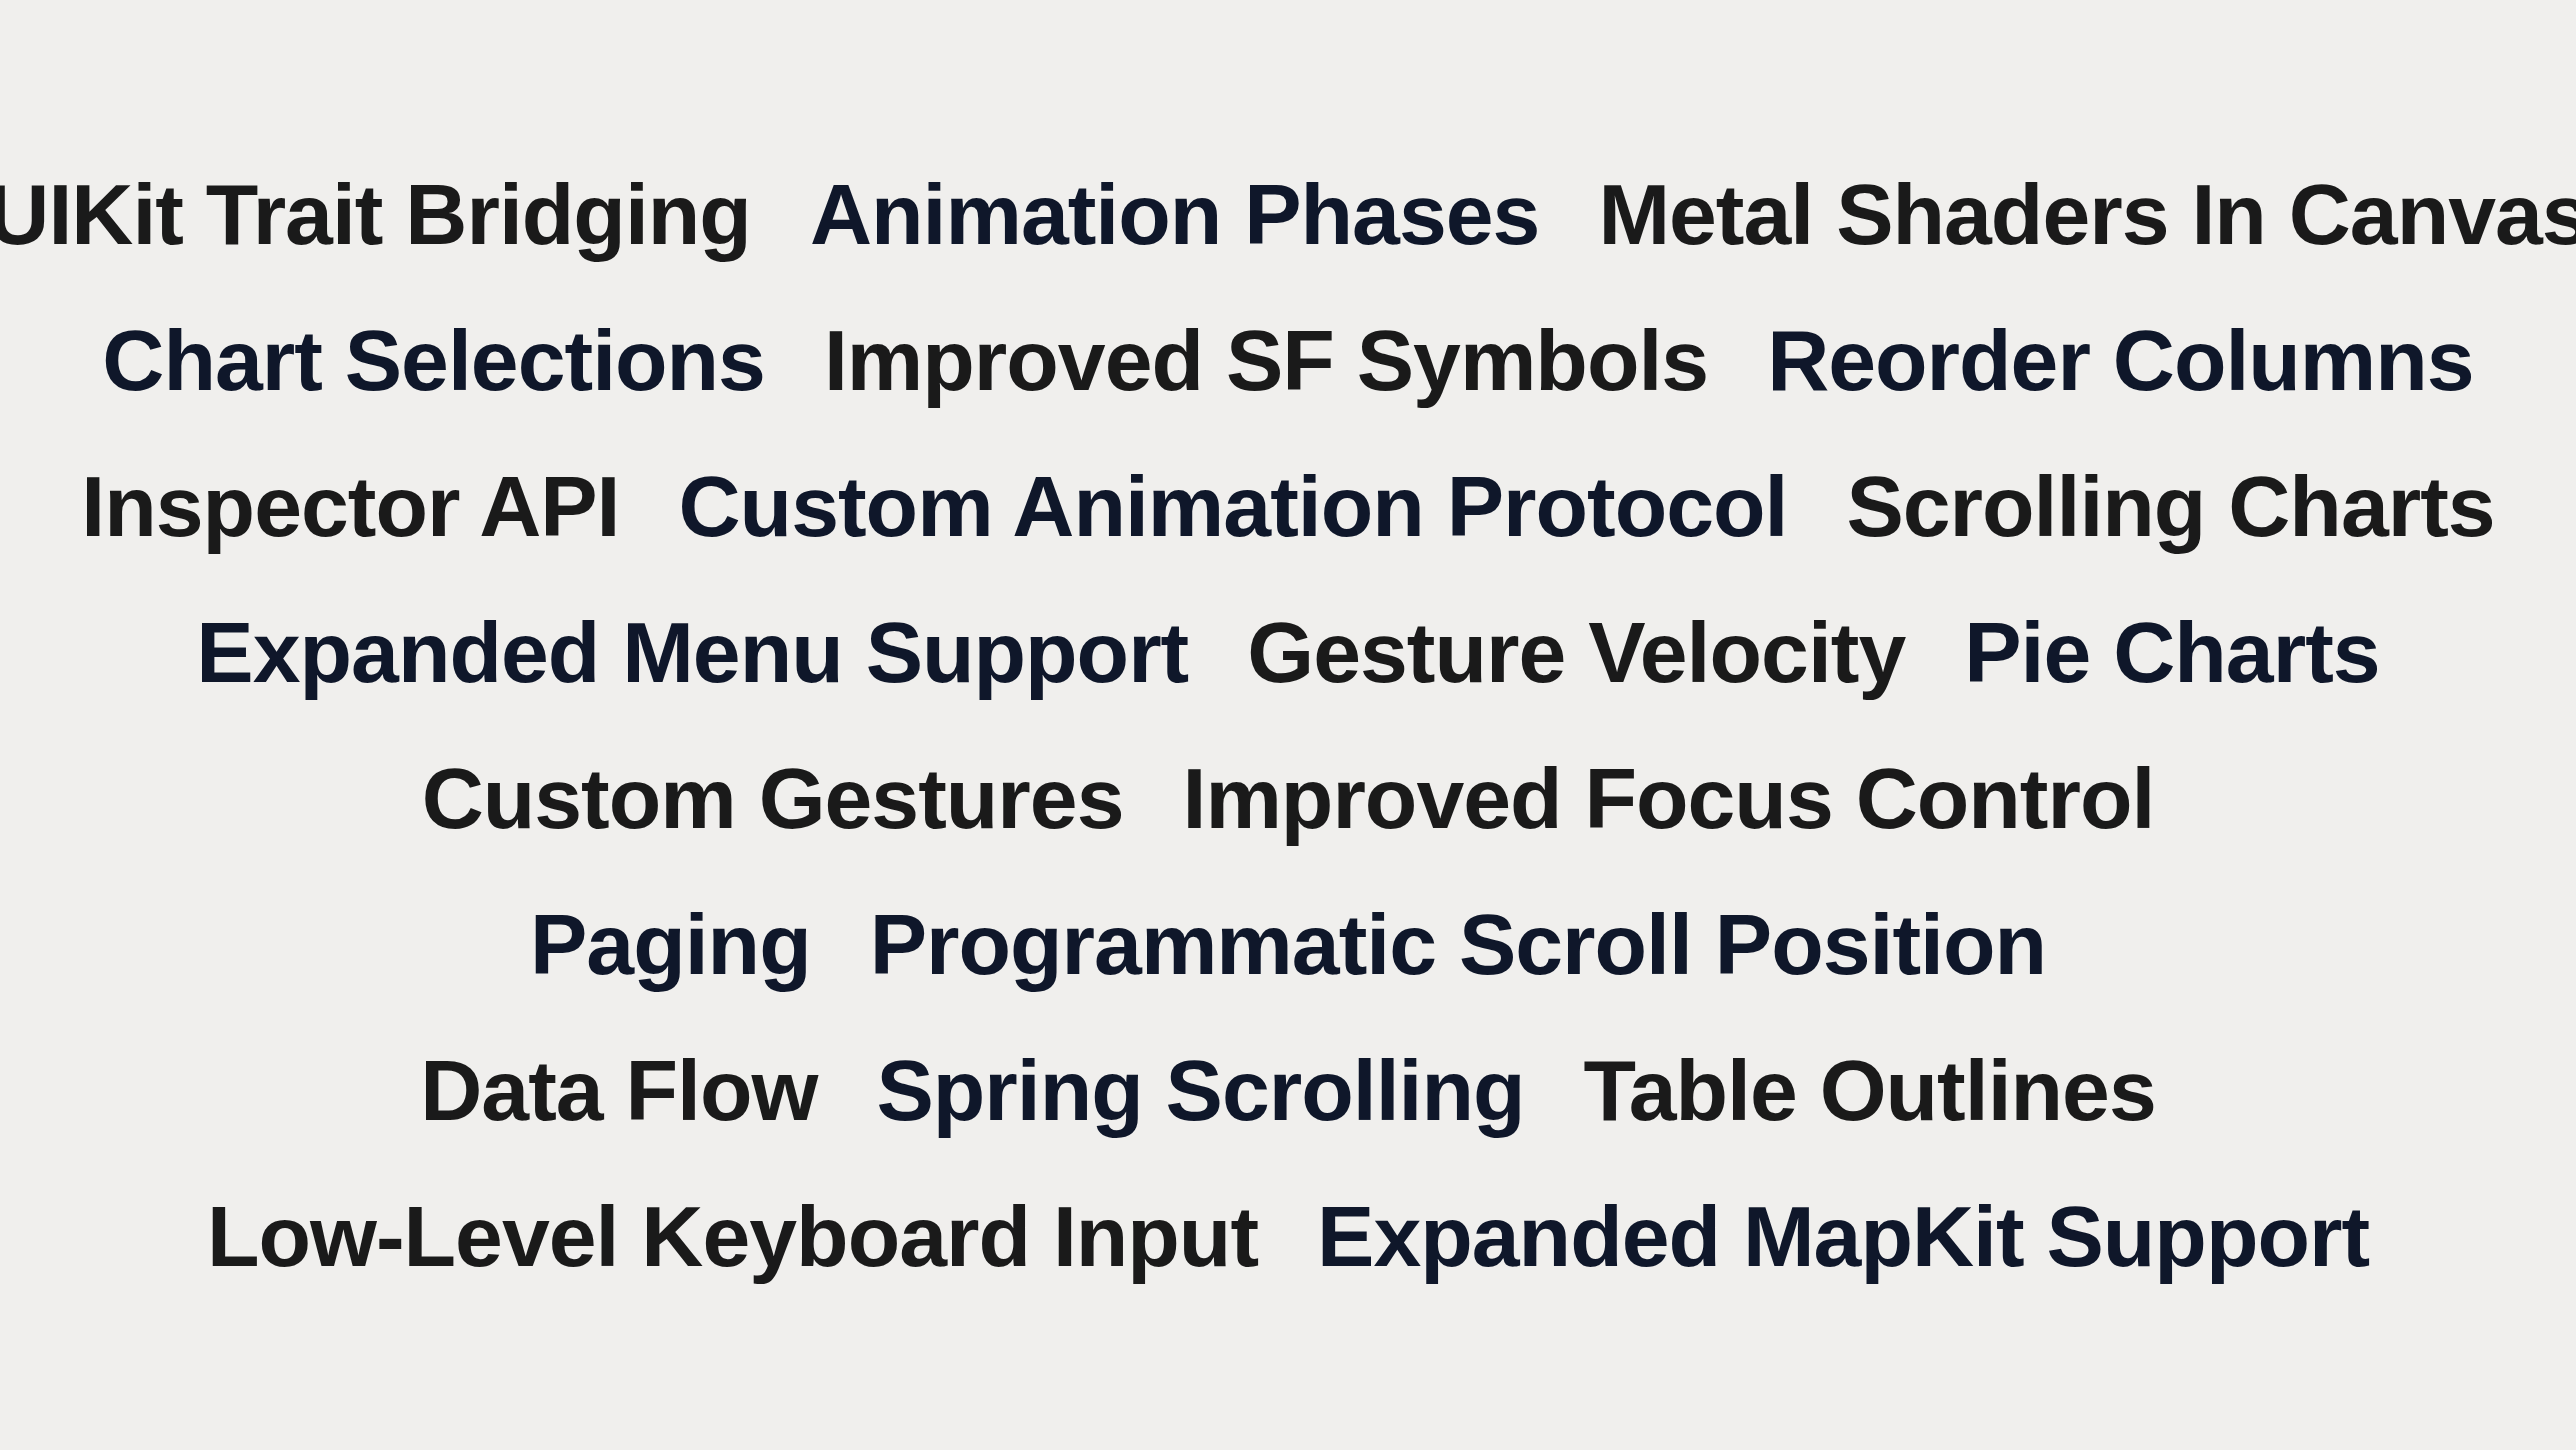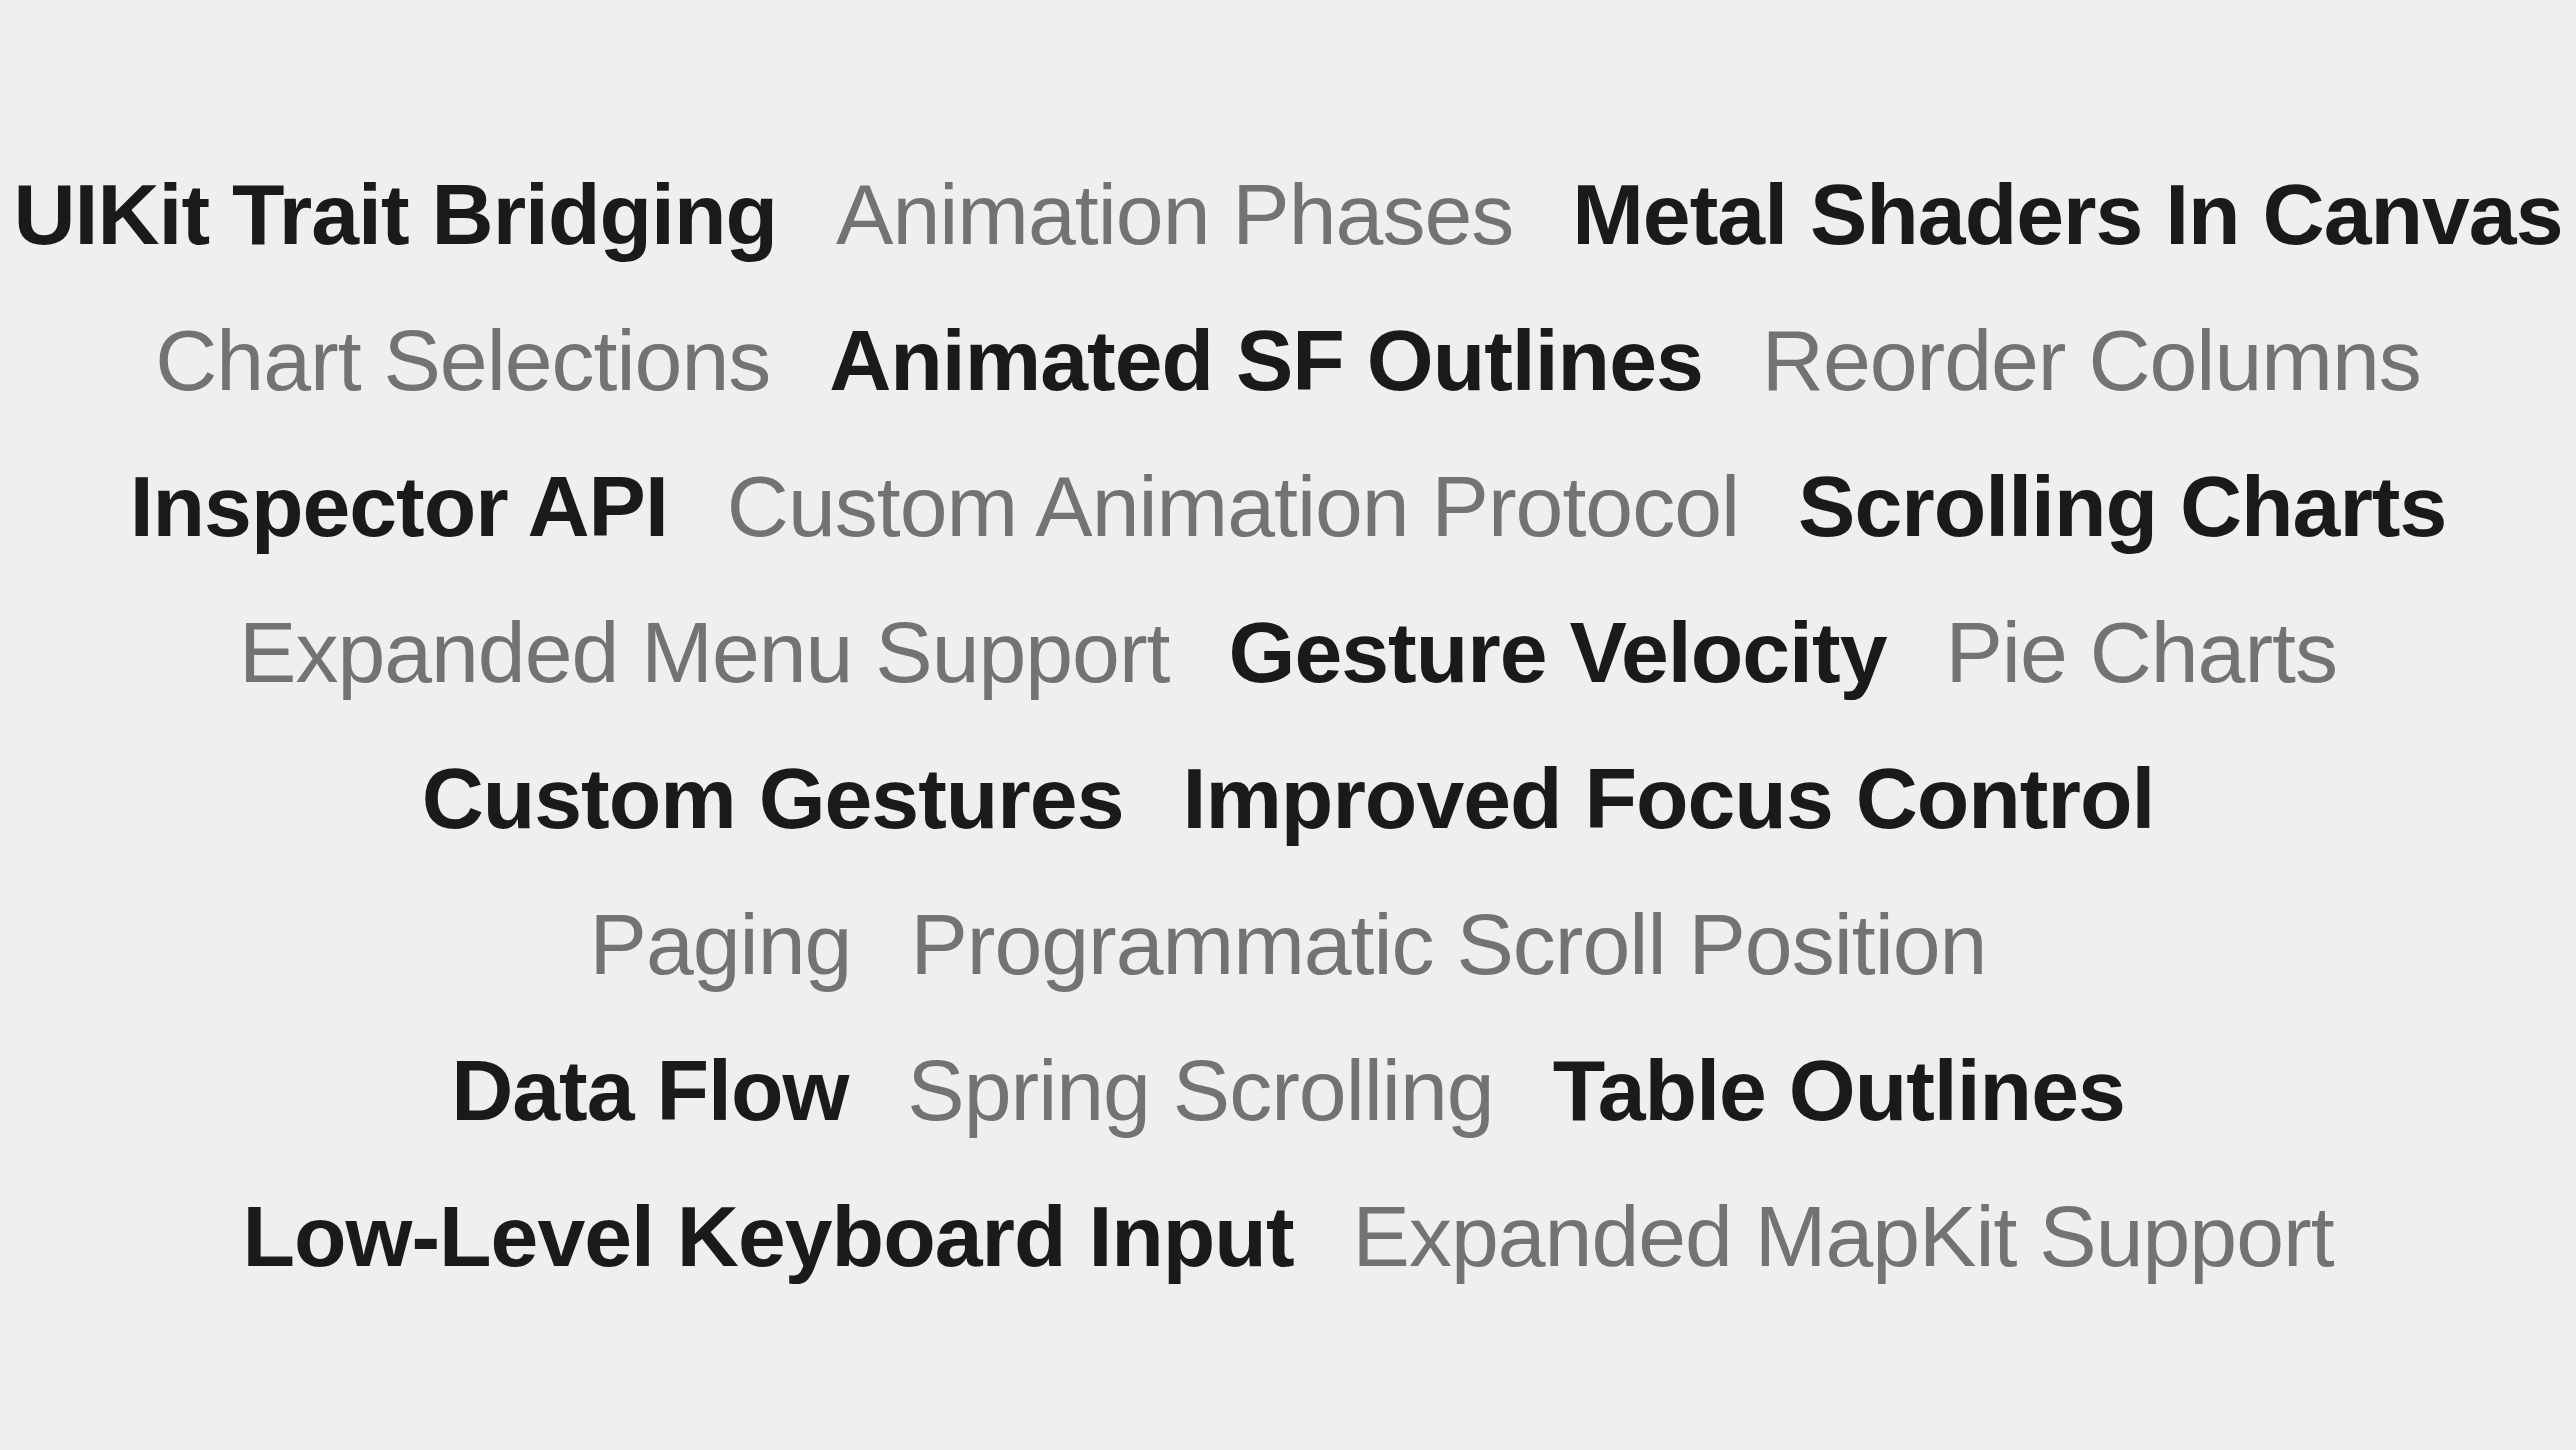--- a/index.html
+++ b/index.html
@@ -41,36 +41,36 @@
     .word {
       font-size: 86px;
       font-weight: 700;
       color: #1a1a1a;
       letter-spacing: -1px;
       line-height: 1.1;
       white-space: nowrap;
     }
 
     .word.faded {
-      color: #737373;
-      font-weight: 400;
+      color: #0f172a;
+      font-weight: 700;
     }
   </style>
 </head>
 <body>
 
 <div class="word-cloud">
 <div class="row">
       <span class="word">UIKit Trait Bridging</span>
       <span class="word faded">Animation Phases</span>
       <span class="word">Metal Shaders In Canvas</span>
     </div>
     <div class="row">
       <span class="word faded">Chart Selections</span>
-      <span class="word">Animated SF Outlines</span>
+      <span class="word">Improved SF Symbols</span>
       <span class="word faded">Reorder Columns</span>
     </div>
     <div class="row">
       <span class="word">Inspector API</span>
       <span class="word faded">Custom Animation Protocol</span>
       <span class="word">Scrolling Charts</span>
     </div>
     <div class="row">
       <span class="word faded">Expanded Menu Support</span>
       <span class="word">Gesture Velocity</span>

